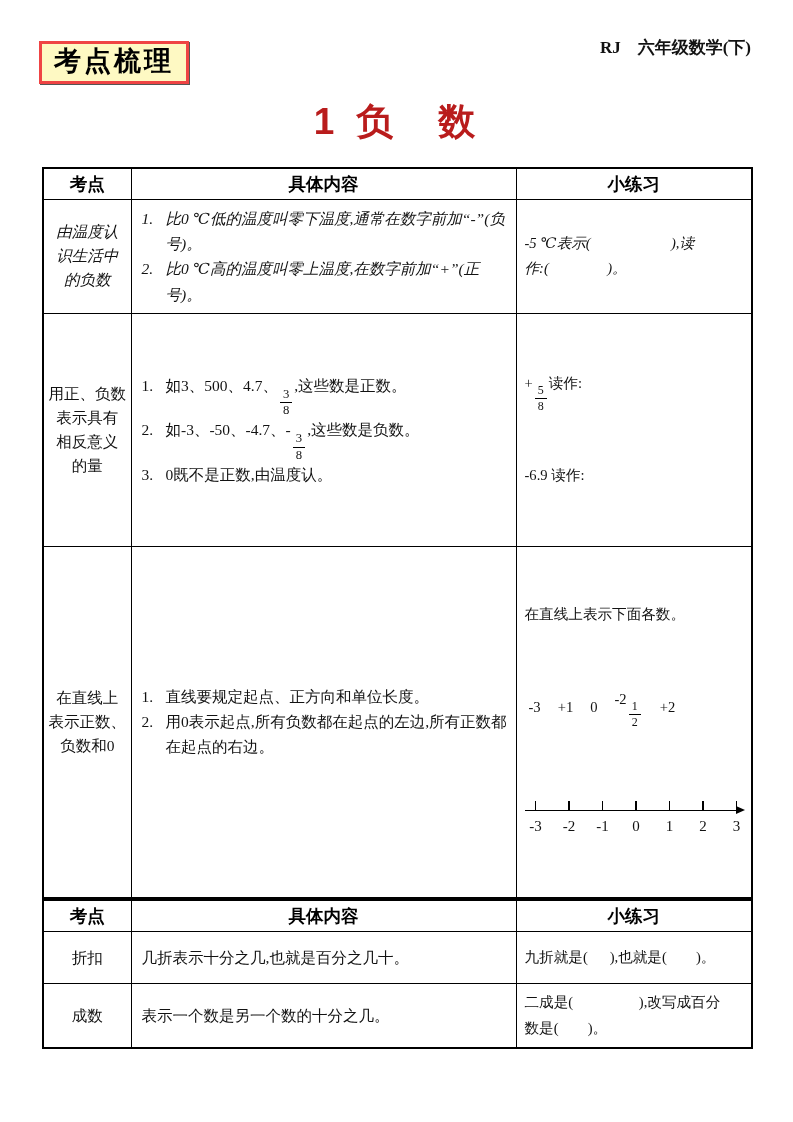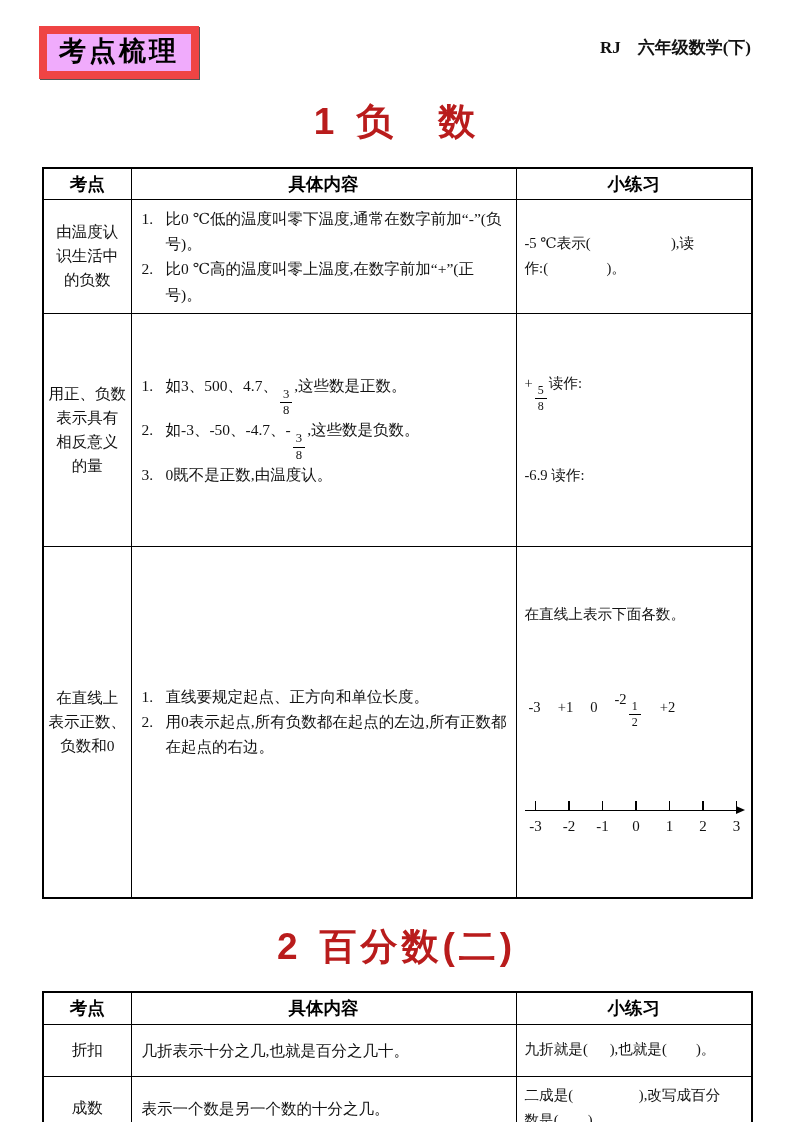--- a/index.html
+++ b/index.html
@@ -2,40 +2,40 @@
 <html><head>
 <meta charset="utf-8">
 <style>
   html,body { margin:0; padding:0; background:#fff; }
   body { width:793px; height:1122px; color:#121212; }
   .page { box-sizing:border-box; width:793px; height:1122px; padding:26px 42px 0;
           font-family:"Liberation Serif","DejaVu Serif",serif; position:relative; }
 
   
   .hdr { position:relative; height:48px; }
-  .badge { position:absolute; left:-3px; top:0; background:#f0abfc; border:8px solid #ef4444;
+  .badge { position:absolute; left:-3px; top:15px; background:#fef9c3; border:3px solid #ef4444;
            padding:3px 12px 4px; font-family:"Liberation Sans","DejaVu Sans",sans-serif;
            font-weight:900; font-size:27px; letter-spacing:3px; color:#000; line-height:1.1;
            box-shadow:1px 1px 0 #555; }
   .edition { position:absolute; right:0; top:10px; font-family:Liberation Serif, serif;
              font-weight:700; font-size:17px;text-align:right; }
 
   
   .sec-title { text-align:center; font-family:"Liberation Sans","DejaVu Sans",sans-serif;
                font-weight:900; font-size:37px; line-height:1.1; margin:28px 0 24px; color:#b91c1c; }
   .sec-title .num { margin-right:22px; }
   .sec-title .nm { letter-spacing:4px; }
 
   
   table.kt { border-collapse:collapse; width:100%; table-layout:fixed; border:2.6px solid #000; }
   .kt th, .kt td { border:1.6px solid #000; }
   .kt col.c1 { width:88px; } .kt col.c2 { width:385px; } .kt col.c3 { width:236px; }
   .kt th { font-family:"Liberation Sans","DejaVu Sans",sans-serif; font-size:17.5px; font-weight:700;
            text-align:center; color:#000; }
-  tr.hh  { height:32px; }  tr.h105 { height:105px; } tr.h120 { height:120px;margin-top:40px; } tr.h136 { height:136px; }
+  tr.hh  { height:32px; }  tr.h105 { height:105px;font-style:italic; } tr.h120 { height:120px;margin-top:40px; } tr.h136 { height:136px; }
   tr.h52 { height:52px; }  tr.h56  { height:56px; }
 
   td.topic { text-align:center; vertical-align:middle; white-space:pre-line;
              font-size:15.5px; line-height:1.55; padding:2px; }
   td.content { vertical-align:middle; padding:6px 8px 6px 10px; font-size:15.5px; line-height:1.62; }
   td.content.single { font-size:15.5px; }
   .item { display:flex; }
   .item .n { flex:0 0 24px; }
   .item .t { flex:1; }
   td.ex { vertical-align:middle; padding:6px 3px 6px 8px; font-size:14.6px; line-height:1.75;
@@ -156,21 +156,20 @@
           <span>+2</span>
         </div>
         <div class="nl">
           <span class="nl-line"></span>
         <span class="nl-tick" style="left: 10px;"></span><span class="nl-label" style="left: 11px;">-3</span><span class="nl-tick" style="left: 43.5px;"></span><span class="nl-label" style="left: 44.5px;">-2</span><span class="nl-tick" style="left: 77px;"></span><span class="nl-label" style="left: 78px;">-1</span><span class="nl-tick" style="left: 110.5px;"></span><span class="nl-label" style="left: 111.5px;">0</span><span class="nl-tick" style="left: 144px;"></span><span class="nl-label" style="left: 145px;">1</span><span class="nl-tick" style="left: 177.5px;"></span><span class="nl-label" style="left: 178.5px;">2</span><span class="nl-tick" style="left: 211px;"></span><span class="nl-label" style="left: 212px;">3</span></div>
       </td>
     </tr>
   </tbody>
     </table>
 
-  <h1 class="sec-title"><span class="num">2</span><span class="nm">百分数(二)</span></h1>
 
   <table class="kt">
     <colgroup>
         <col class="c1">
         <col class="c2">
         <col class="c3">
       </colgroup>
     <tbody>
         <tr class="hh">
       <th>考点</th>

